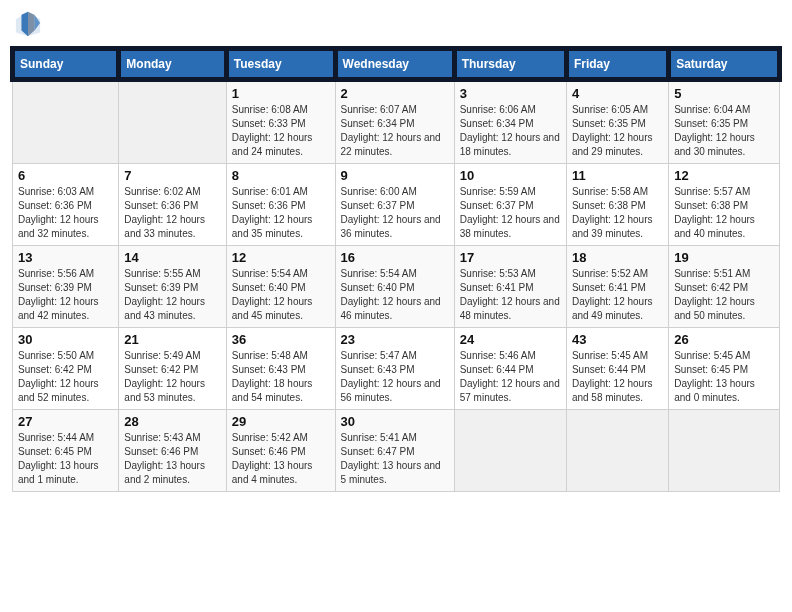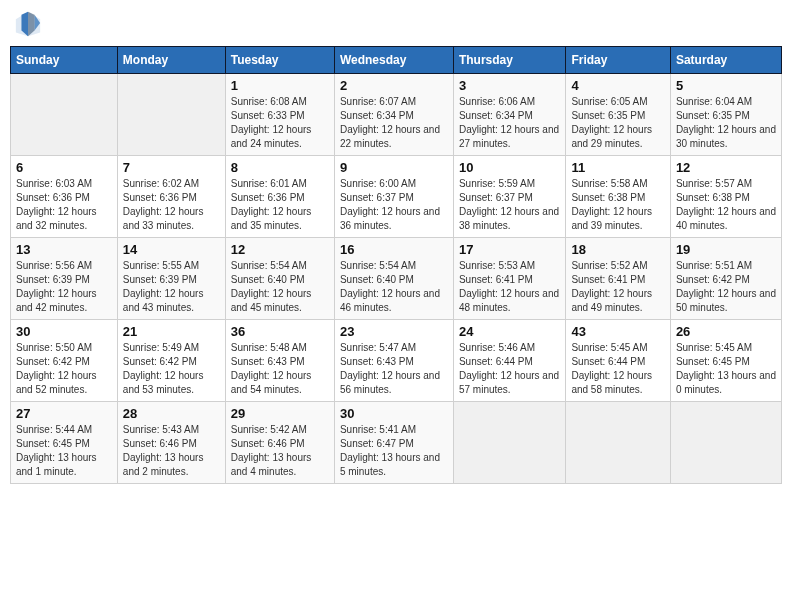--- a/index.html
+++ b/index.html
@@ -53,21 +53,21 @@
       border-collapse: collapse;
       font-size: 11px;
     }
     thead tr th {
       background: #2a6db5;
       color: #fff;
       text-align: left;
       padding: 6px 5px;
       font-size: 12px;
       font-weight: bold;
-      border: 1px solid #0f172a;
+      border: 5px solid #0f172a;
     }
     tbody tr td {
       border: 1px solid #d0d0d0;
       vertical-align: top;
       padding: 4px 5px;
       height: 80px;
       color: #333;
       background: #fff;
     }
     tbody tr:nth-child(odd) td {
@@ -129,21 +129,21 @@
         <td>
           <div class="day-num">1</div>
           <div class="cell-info"><span>Sunrise: 6:08 AM</span><br><span>Sunset: 6:33 PM</span><br><span>Daylight: 12 hours and 24 minutes.</span></div>
         </td>
         <td>
           <div class="day-num">2</div>
           <div class="cell-info"><span>Sunrise: 6:07 AM</span><br><span>Sunset: 6:34 PM</span><br><span>Daylight: 12 hours and 22 minutes.</span></div>
         </td>
         <td>
           <div class="day-num">3</div>
-          <div class="cell-info"><span>Sunrise: 6:06 AM</span><br><span>Sunset: 6:34 PM</span><br><span>Daylight: 12 hours and 27 minutes.</span></div>
+          <div class="cell-info"><span>Sunrise: 6:06 AM</span><br><span>Sunset: 6:34 PM</span><br><span>Daylight: 12 hours and 18 minutes.</span></div>
         </td>
         <td>
           <div class="day-num">4</div>
           <div class="cell-info"><span>Sunrise: 6:05 AM</span><br><span>Sunset: 6:35 PM</span><br><span>Daylight: 12 hours and 29 minutes.</span></div>
         </td>
         <td>
           <div class="day-num">5</div>
           <div class="cell-info"><span>Sunrise: 6:04 AM</span><br><span>Sunset: 6:35 PM</span><br><span>Daylight: 12 hours and 30 minutes.</span></div>
         </td>
       </tr>
@@ -211,21 +211,21 @@
         <td>
           <div class="day-num">30</div>
           <div class="cell-info"><span>Sunrise: 5:50 AM</span><br><span>Sunset: 6:42 PM</span><br><span>Daylight: 12 hours and 52 minutes.</span></div>
         </td>
         <td>
           <div class="day-num">21</div>
           <div class="cell-info"><span>Sunrise: 5:49 AM</span><br><span>Sunset: 6:42 PM</span><br><span>Daylight: 12 hours and 53 minutes.</span></div>
         </td>
         <td>
           <div class="day-num">36</div>
-          <div class="cell-info"><span>Sunrise: 5:48 AM</span><br><span>Sunset: 6:43 PM</span><br><span>Daylight: 12 hours and 54 minutes.</span></div>
+          <div class="cell-info"><span>Sunrise: 5:48 AM</span><br><span>Sunset: 6:43 PM</span><br><span>Daylight: 18 hours and 54 minutes.</span></div>
         </td>
         <td>
           <div class="day-num">23</div>
           <div class="cell-info"><span>Sunrise: 5:47 AM</span><br><span>Sunset: 6:43 PM</span><br><span>Daylight: 12 hours and 56 minutes.</span></div>
         </td>
         <td>
           <div class="day-num">24</div>
           <div class="cell-info"><span>Sunrise: 5:46 AM</span><br><span>Sunset: 6:44 PM</span><br><span>Daylight: 12 hours and 57 minutes.</span></div>
         </td>
         <td>

